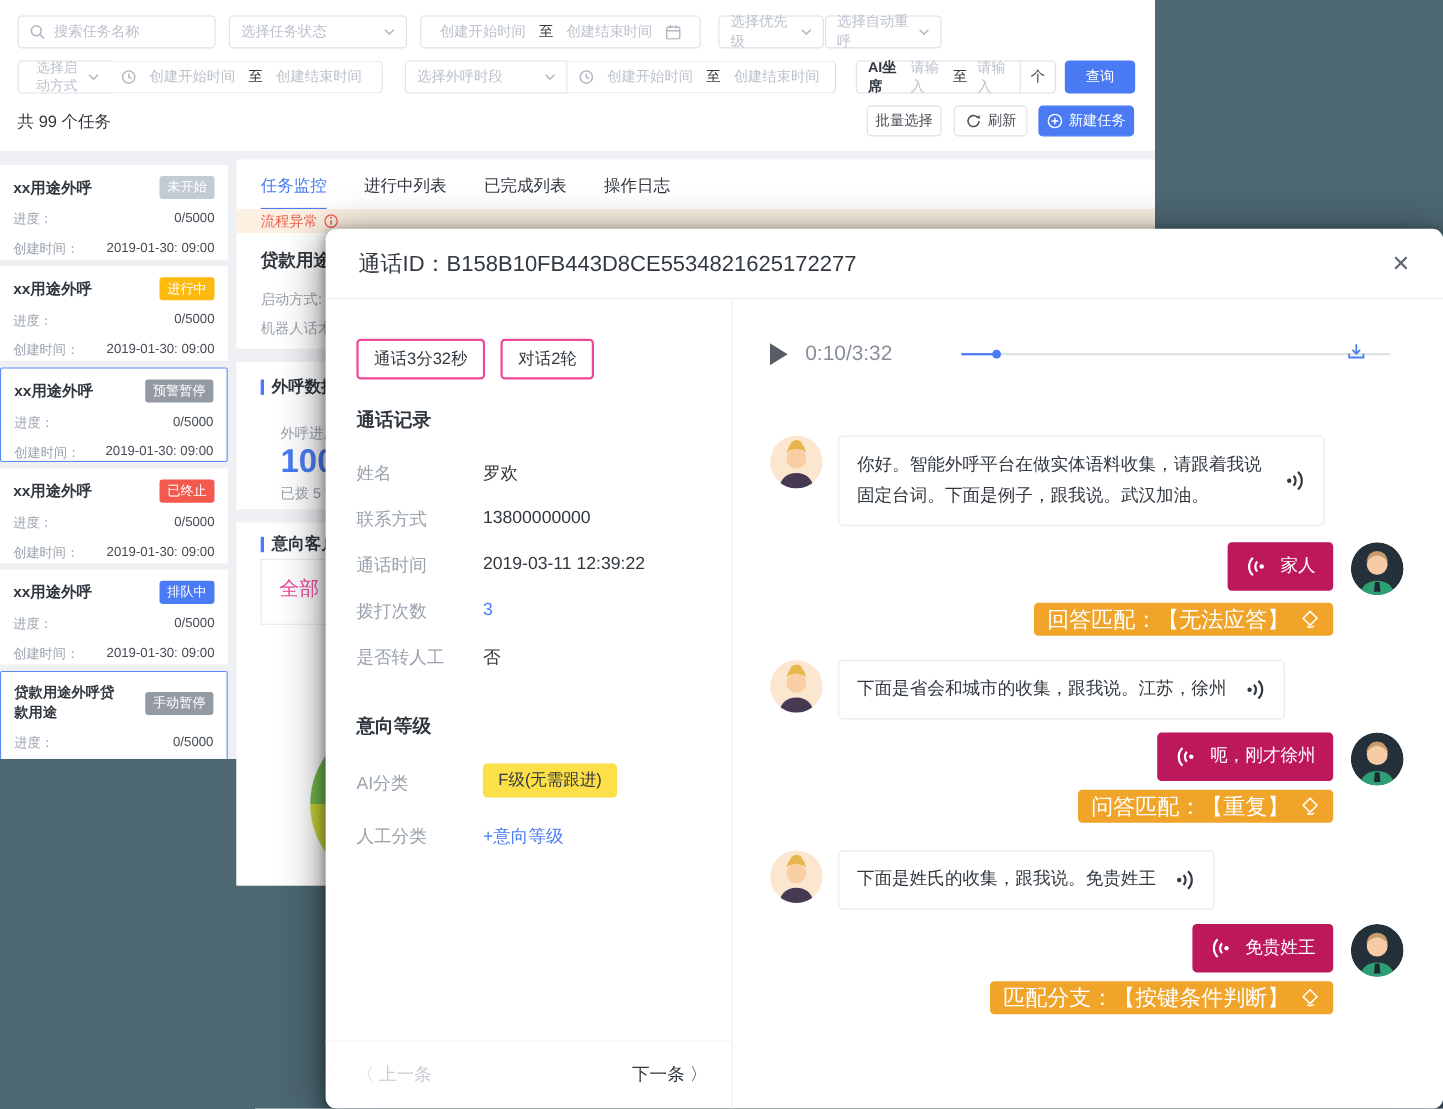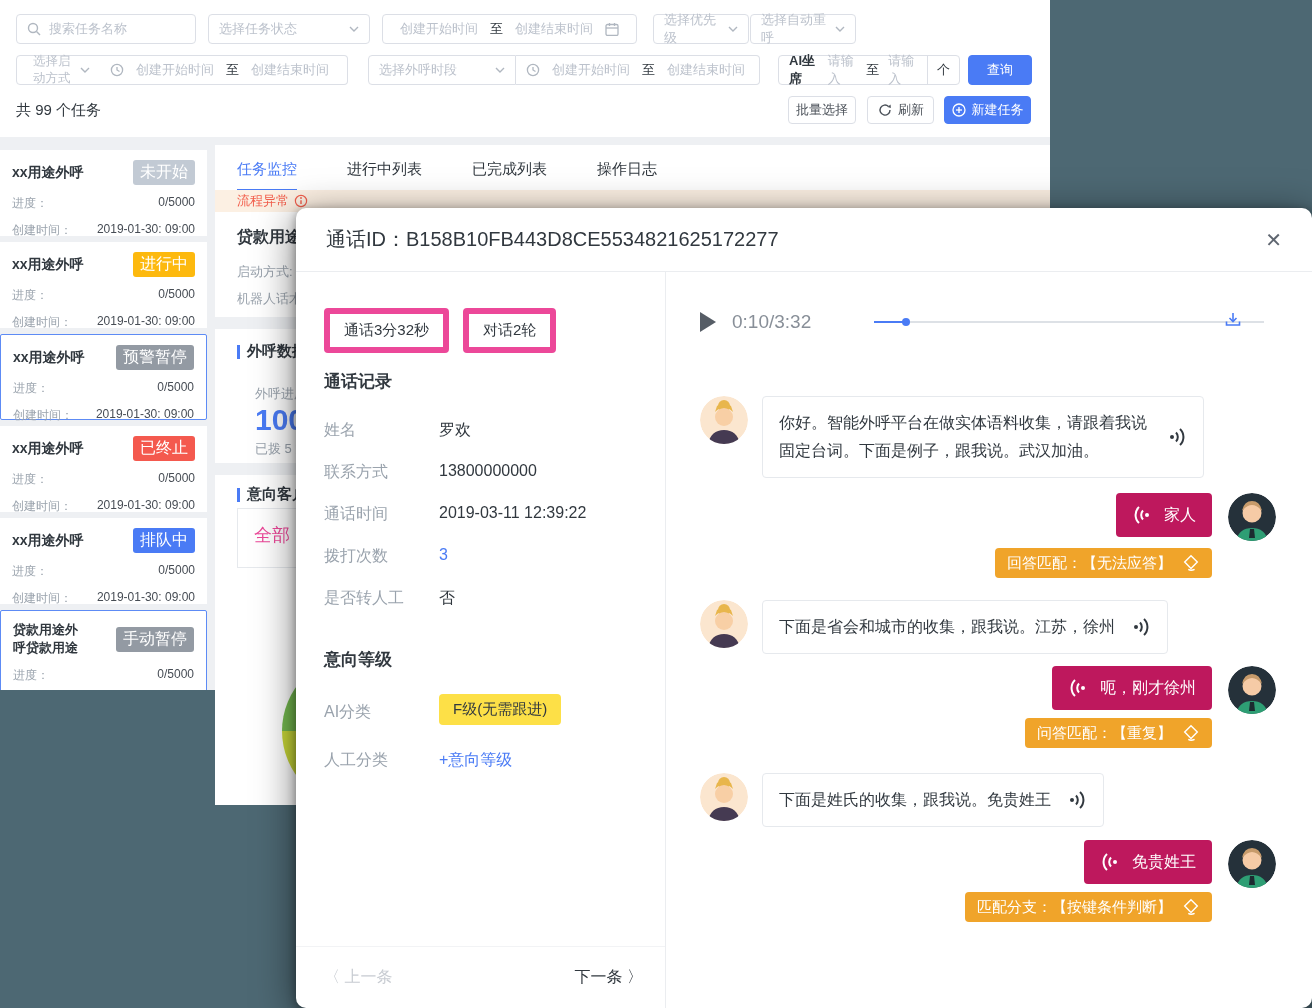--- a/index.html
+++ b/index.html
@@ -22,29 +22,29 @@
   .btn { display:flex; align-items:center; justify-content:center; gap:6px; border-radius:4px;
          font-size:13px; cursor:pointer; }
   .btn-outline { border:1px solid #dcdfe6; background:#fff; color:#4a5058; }
   .btn-primary { background:#4a7bf5; color:#fff; border:1px solid #4a7bf5; }
 
   
   .card { position:absolute; left:0; width:207px; height:86px; background:#fff; padding:10px 12px 8px; }
   .card.sel { border:1px solid #5d8bf5; border-radius:2px; }
   .card-head { display:flex; align-items:center; justify-content:space-between; }
   .card-name { font-size:14px; color:#31383f; font-weight:bold; }
-  .badge { font-size:16px; color:#fff; padding:2px 7px; border-radius:3px; flex:none;margin-left:28px; }
+  .badge { font-size:12px; color:#fff; padding:2px 7px; border-radius:3px; flex:none;margin-left:28px; }
   .b-light { background:#c2cad4; } .b-yellow { background:#fdb90e; } .b-gray { background:#939aa3; }
   .b-red { background:#f4594e; } .b-blue { background:#4a7bf5; }
   .card-row { display:flex; justify-content:space-between; font-size:12px; margin-top:10px; }
   .card-row .lbl { color:#9aa3ad; } .card-row .val { color:#464c54; }
 
   
   .main-panel { left:215px; top:145px; width:835px; height:660px; background:#fff; }
-  .tabs { position:absolute; left:22px; top:15px; display:flex; gap:50px; font-size:15px; color:#31383f; }
+  .tabs { position:absolute; left:22px; top:15px; display:flex; gap:34px; font-size:15px; color:#31383f; }
   .tab { padding-bottom:10px; cursor:pointer; }
   .tab.active { color:#4a7bf5; border-bottom:2px solid #4a7bf5; }
   .warn-strip { position:absolute; left:0; top:45px; width:835px; height:22px; background:#fcf0e3;
                 display:flex; align-items:center; padding-left:22px; gap:5px; font-size:13px; color:#f25e4c; }
   .bg-title { position:absolute; left:22px; top:82px; font-size:16px; color:#31383f; font-weight:bold; white-space:nowrap; }
   .bg-lbl { position:absolute; left:22px; font-size:13px; color:#9aa3ad; white-space:nowrap; }
   .gray-band { position:absolute; left:0; width:835px; height:12px; background:#eef0f3; }
   .sec-head { position:absolute; left:22px; display:flex; align-items:center; gap:7px;
               font-size:15px; color:#31383f; font-weight:bold; white-space:nowrap; }
   .sec-bar { width:3px; height:14px; background:#4a7bf5; }
@@ -56,21 +56,21 @@
   
   .modal { left:296px; top:208px; width:1016px; height:800px; background:#fff; border-radius:10px;
            box-shadow:0 8px 40px rgba(0,0,0,.55), 0 2px 10px rgba(0,0,0,.35); }
   .modal-header { position:absolute; left:0; top:0; width:100%; height:64px; border-bottom:1px solid #ebedf0;
                   display:flex; align-items:center; padding:0 30px; }
   .modal-title { font-size:20px; color:#31383f; }
   .modal-close { margin-left:auto; font-size:20px; color:#5f6670; cursor:pointer; line-height:1; }
 
   .left-pane { position:absolute; left:0; top:64px; width:370px; height:736px; border-right:1px solid #ebedf0; }
   .tag-row { position:absolute; left:28px; top:36px; display:flex; gap:14px; }
-  .otag { border:6px solid #ec4899; border-radius:4px; padding:7px 14px; font-size:15px; color:#31383f; }
+  .otag { border:2px solid #ec4899; border-radius:4px; padding:7px 14px; font-size:15px; color:#31383f; }
   .sec-title { position:absolute; left:28px; font-size:17px; font-weight:bold; color:#31383f; }
   .frow { position:absolute; left:28px; width:314px; display:flex; font-size:16px; }
   .frow .fl { width:115px; color:#9aa3ad; flex:none; }
   .frow .fv { color:#31383f; }
   .frow .fv.link { color:#4a7bf5; cursor:pointer; }
   .ai-tag { background:#fde047; border-radius:4px; padding:6px 14px; font-size:15px; color:#31383f; margin-top:-6px; }
   .pager { position:absolute; left:0; bottom:0; width:100%; height:62px; border-top:1px solid #f2f3f5;
            display:flex; align-items:center; padding:0 22px 0 28px; font-size:16px; }
   .pg-prev { color:#c8ccd2; cursor:default; }
   .pg-next { margin-left:auto; color:#31383f; cursor:pointer; }
@@ -88,21 +88,21 @@
   .crow { position:absolute; left:34px; right:36px; display:flex; }
   .bot-row { justify-content:flex-start; gap:14px; }
   .end-row { justify-content:flex-end; }
   .avatar { width:48px; height:48px; border-radius:50%; flex:none; overflow:hidden; }
   .bubble-bot { border:1px solid #e6e9ed; border-radius:4px; background:#fff; padding:12px 16px;
                 display:flex; align-items:center; gap:14px; font-size:16px; color:#31383f; line-height:28px; }
   .bubble-bot .bt2 { width:372px; }
   .bubble-user { background:#be185d; border-radius:4px; padding:9px 16px; display:flex; align-items:center;
                  gap:10px; font-size:16px; color:#fff; line-height:26px; align-self:flex-start; }
   .match-tag { background:#f0a42a; border-radius:4px; height:30px; display:flex; align-items:center;
-               gap:10px; padding:0 12px; font-size:15px; color:#fff;text-align:center; }
+               gap:10px; padding:0 12px; font-size:20px; color:#fff;text-align:center; }
   .user-gap { display:flex; gap:16px; align-items:flex-start; }
   .mr64 { margin-right:64px; }
 </style>
 </head>
 <body>
 
 <svg width="0" height="0" style="position:absolute">
   <defs>
     <g id="g-chev">
         <polyline points="1,3 5,7 9,3" fill="none" stroke="#b0b7c0" stroke-width="1.4"></polyline>

